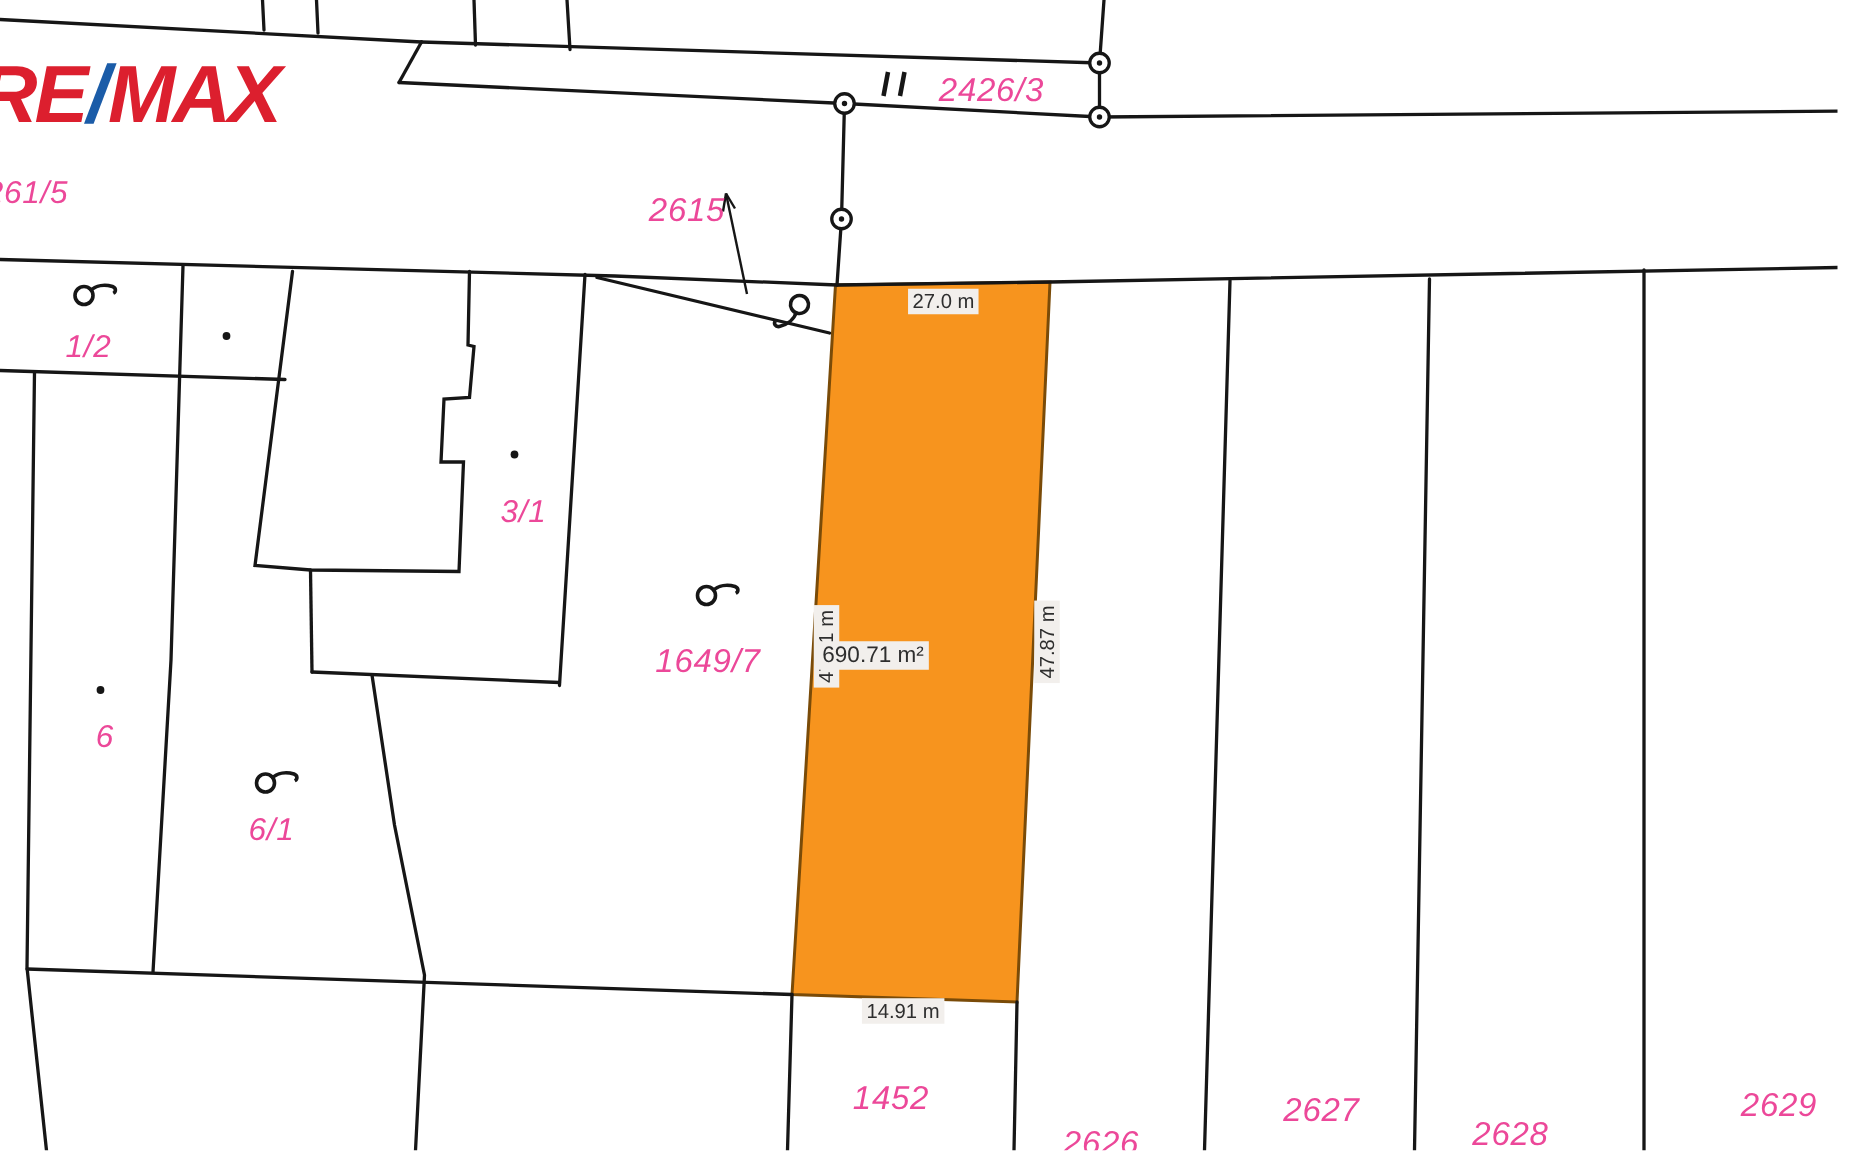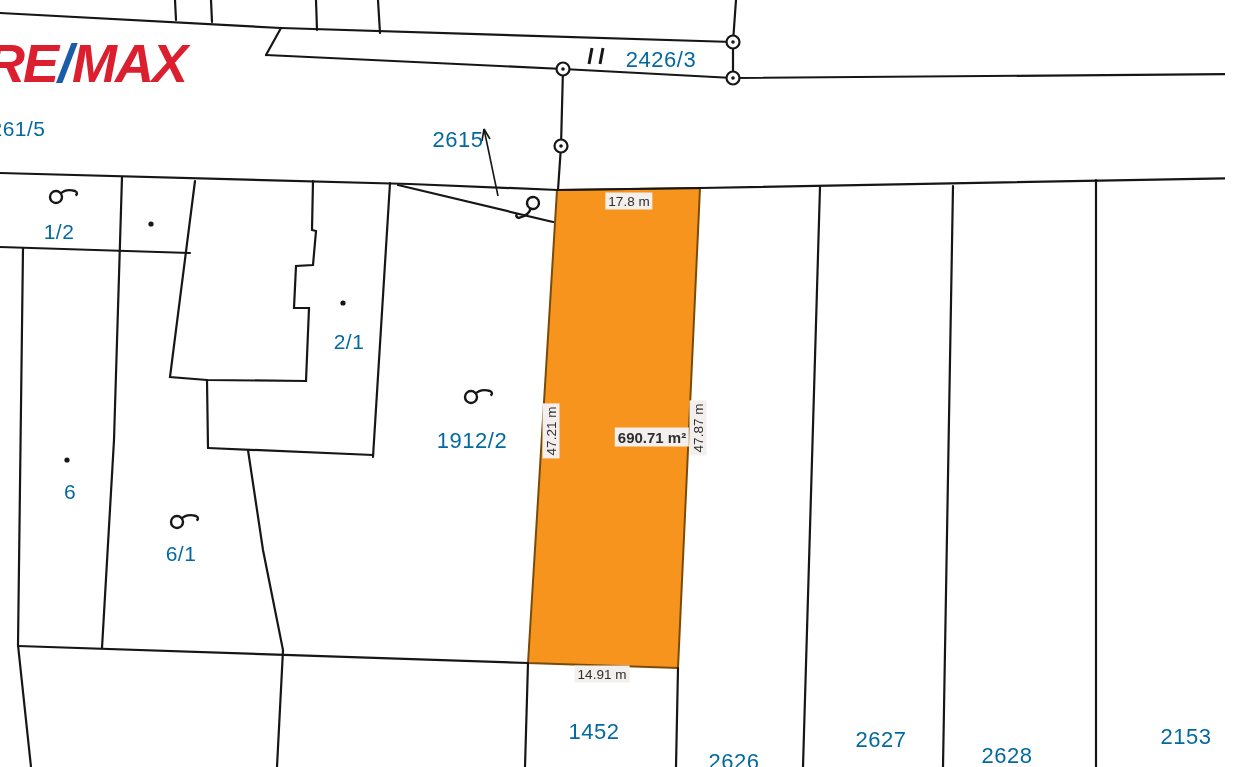--- a/index.html
+++ b/index.html
@@ -3,21 +3,21 @@
 <meta charset="utf-8">
 <style>
   html,body{margin:0;padding:0;background:#fff;}
   #stage{
     position:relative;width:1225px;height:767px;overflow:hidden;background:#ffffff;
     font-family:"Liberation Sans",sans-serif;
   }
   #stage svg{position:absolute;left:0;top:0;}
   .lbl{
     position:absolute;transform:translate(-50%,-50%);
-    font-size:22px;color:#0369a1;white-space:nowrap;
+    font-style:italic;font-size:22px;color:#ec4899;white-space:nowrap;
     letter-spacing:0.5px;
   }
   .lbl.small{font-size:21px;}
   .measure{
     position:absolute;transform:translate(-50%,-50%);
     background:#f2efec;color:#2e2e2e;font-size:13.5px;line-height:17px;
     padding:0 3px;white-space:nowrap;font-style:normal;
   }
   .measure.rotl{transform:translate(-50%,-50%) rotate(-90deg);}
   .measure.area{font-size:15px;line-height:19px;}
@@ -130,29 +130,29 @@
       </g>
     </g>
   </svg>
 
   <div id="brand"><span class="re">RE</span><span class="slash">/</span><span class="max">MAX</span></div>
 
   <div class="lbl small" style="left:18px;top:129px;">261/5</div>
   <div class="lbl" style="left:458px;top:113px;margin-top:27px;">2615</div>
   <div class="lbl" style="left:661px;top:60px;">2426/3</div>
   <div class="lbl small" style="left:59px;top:232px;">1/2</div>
-  <div class="lbl small" style="left:349px;top:342px;">2/1</div>
-  <div class="lbl" style="left:472px;top:441px;">1912/2</div>
+  <div class="lbl small" style="left:349px;top:342px;">3/1</div>
+  <div class="lbl" style="left:472px;top:441px;">1649/7</div>
   <div class="lbl small" style="left:70px;top:492px;">6</div>
   <div class="lbl small" style="left:181px;top:554px;">6/1</div>
   <div class="lbl" style="left:594px;top:732px;">1452</div>
   <div class="lbl" style="left:734px;top:762px;">2626</div>
   <div class="lbl" style="left:881px;top:740px;">2627</div>
   <div class="lbl" style="left:1007px;top:756px;">2628</div>
-  <div class="lbl" style="left:1186px;top:737px;">2153</div>
+  <div class="lbl" style="left:1186px;top:737px;">2629</div>
 
-  <div class="measure" style="left:629px;top:201px;">17.8 m</div>
+  <div class="measure" style="left:629px;top:201px;">27.0 m</div>
   <div class="measure rotl" style="left:551px;top:431px;">47.21 m</div>
   <div class="measure rotl" style="left:698px;top:428px;">47.87 m</div>
-  <div class="measure area" style="left:652px;top:437px;font-weight:bold;">690.71 m²</div>
+  <div class="measure area" style="left:582px;top:437px;">690.71 m²</div>
   <div class="measure" style="left:602px;top:674px;">14.91 m</div>
 
 </div>
 
 </body></html>

